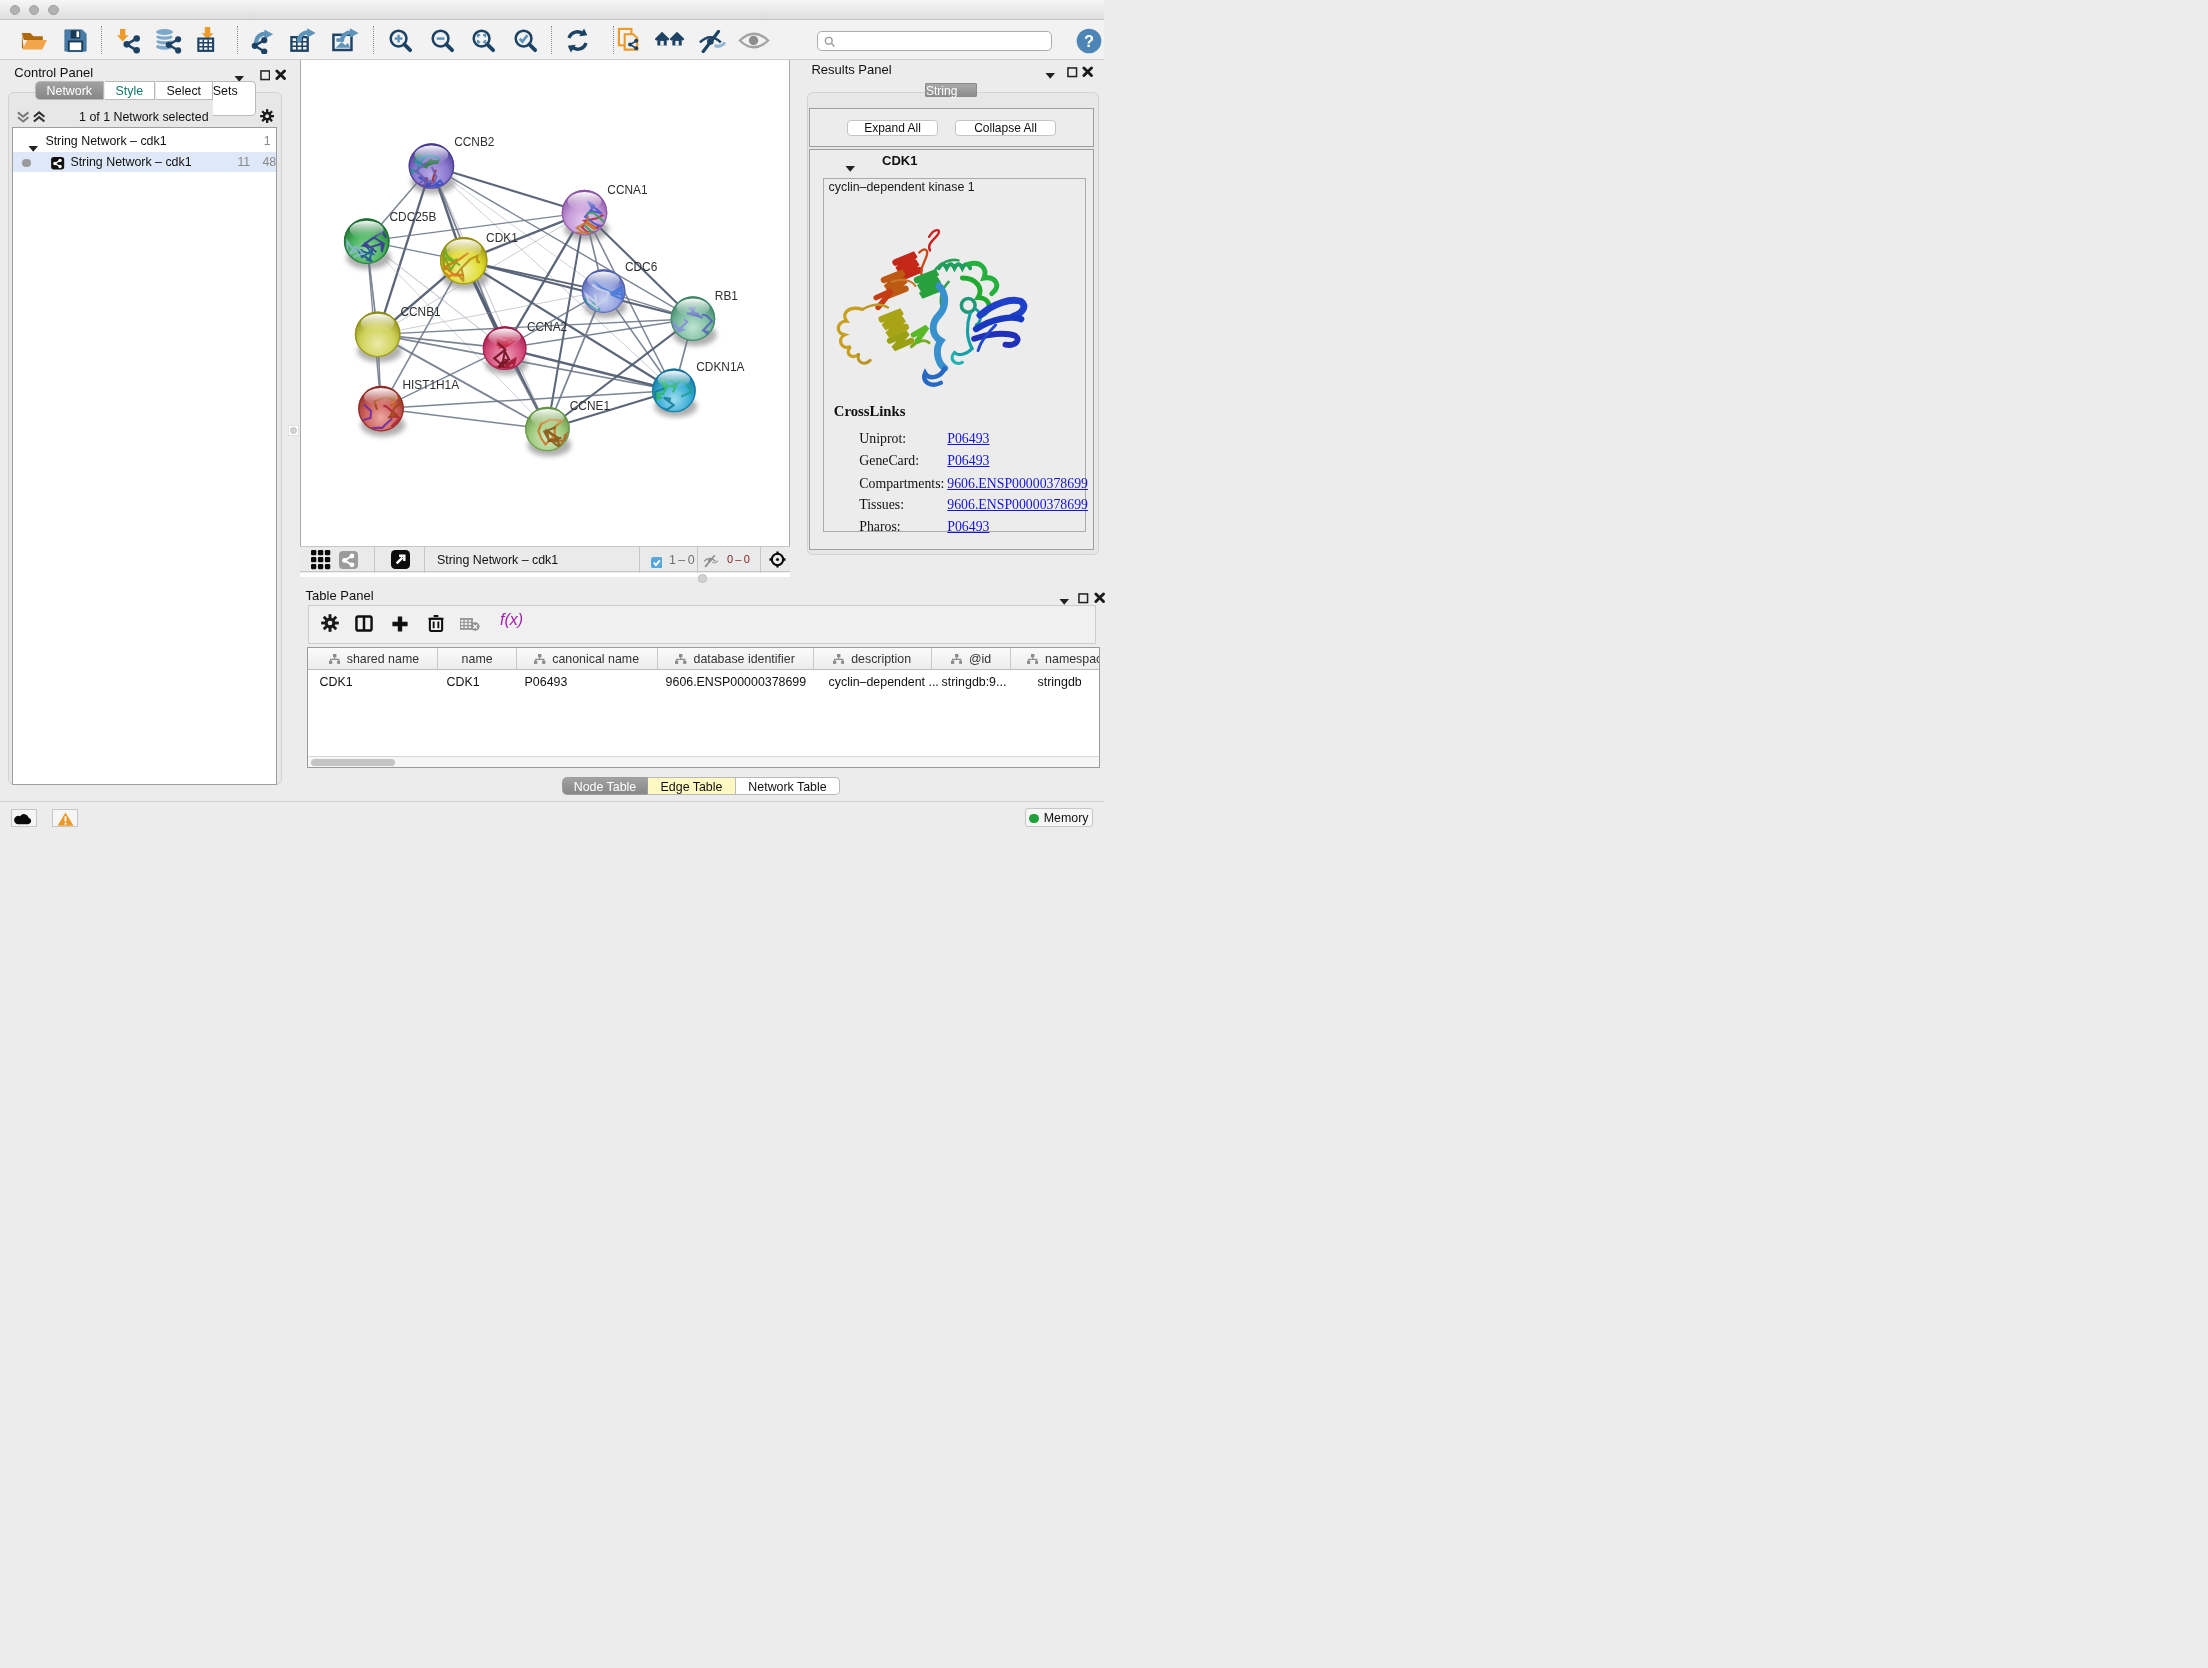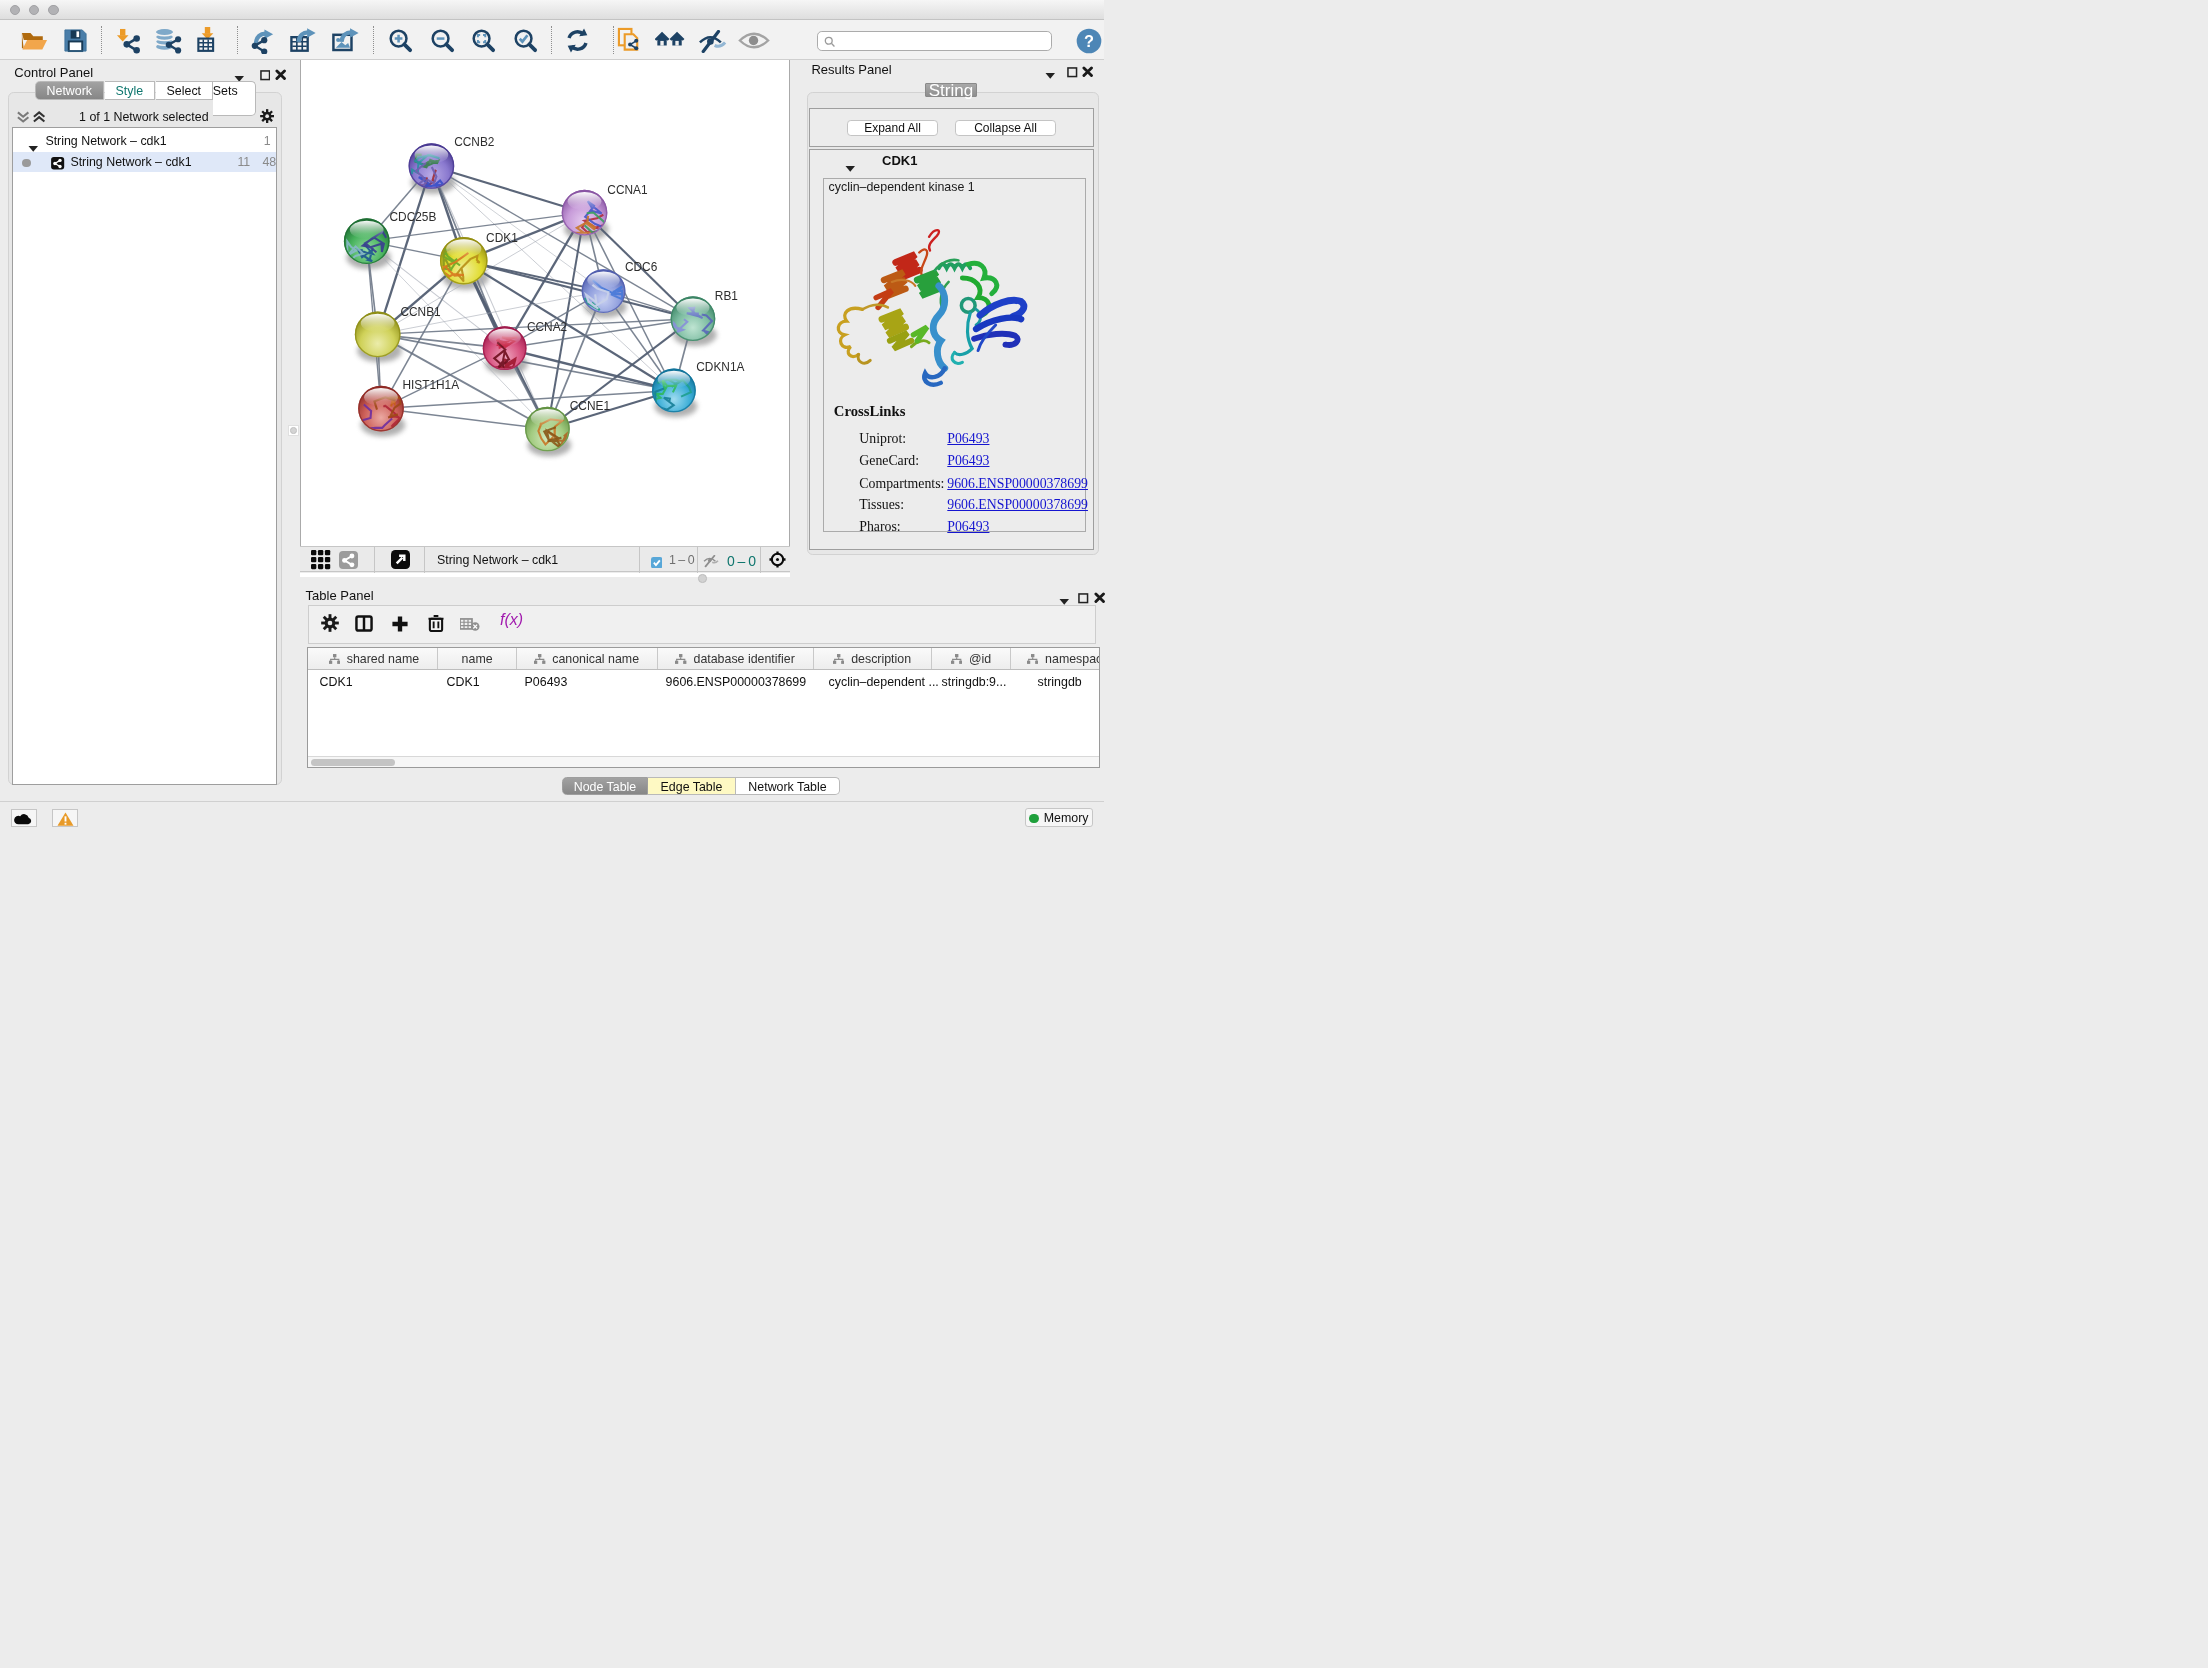--- a/index.html
+++ b/index.html
@@ -542,21 +542,21 @@
         <path d="M3,6 l2.2,2.5 L9.3,3.5" stroke="#fff" stroke-width="2" fill="none"></path>
       </svg></span>
   <span style="position:absolute;left:369px;top:5.7px;font-size:12.4px;color:#6f6f6f">1 – 0</span>
   <span style="position:absolute;left:397px;top:0px;height:26px;border-left:1px solid #c6c6c6"></span>
   <span style="position:absolute;left:403px;top:6.7px"><svg width="16" height="12.4" viewBox="0 0 31 24">
         <path d="M2,12 Q13,1 24,12" fill="none" stroke="#8f8f8f" stroke-width="2.8"></path>
         <circle cx="13" cy="10.5" r="3.4" fill="#8f8f8f"></circle>
         <path d="M22,1.5 L5,22" stroke="#8f8f8f" stroke-width="3.6" stroke-linecap="round"></path>
         <path d="M18,14 Q24,17 29,11" fill="none" stroke="#adadad" stroke-width="3"></path>
       </svg></span>
-  <span style="position:absolute;left:427px;top:5.7px;font-size:14px;color:#0f766e">0 – 0</span>
+  <span style="position:absolute;left:427px;top:5.7px;font-size:11px;color:#7f1d1d">0 – 0</span>
   <span style="position:absolute;left:460px;top:0px;height:26px;border-left:1px solid #c6c6c6"></span>
   <span style="position:absolute;left:469px;top:4.3px"><svg width="17" height="17" viewBox="0 0 18 18">
         <circle cx="9" cy="9" r="6" fill="none" stroke="#0a0a0a" stroke-width="2.2"></circle>
         <path d="M9,0.5 V4 M9,14 V17.5 M0.5,9 H4 M14,9 H17.5" stroke="#0a0a0a" stroke-width="2.4"></path>
         <circle cx="9" cy="9" r="1.6" fill="#0a0a0a"></circle>
       </svg></span>
 </div>
 <div style="position:absolute;left:300px;top:573px;width:490px;height:3.8px;background:#fff"></div>
 <div style="position:absolute;left:698px;top:574px;width:8.6px;height:8.6px;border-radius:50%;background:#d2d2d2;border:1px solid #bdbdbd"></div>
 <div style="position:absolute;left:288px;top:425px;width:11.4px;height:10.5px;background:#fff;border:1px solid #e0e0e0"></div>
@@ -568,21 +568,21 @@
   <div style="position:absolute;left:255px;top:5.7px"><svg width="10.5" height="7.6" viewBox="0 0 11 8">
         <path d="M0.5,1 h10 l-5,6 z" fill="#222"></path>
       </svg></div>
   <div style="position:absolute;left:277px;top:3.8px"><svg width="10.5" height="10.5" viewBox="0 0 11 11">
         <rect x="1" y="1" width="9" height="9" fill="none" stroke="#222" stroke-width="1.6"></rect>
       </svg></div>
   <div style="position:absolute;left:292px;top:3.8px"><svg width="11.4" height="11.4" viewBox="0 0 12 12">
         <path d="M2,2 L10,10 M10,2 L2,10" stroke="#1a1a1a" stroke-width="3" stroke-linecap="round"></path>
       </svg></div>
   <div style="position:absolute;left:16.6px;top:32px;width:292px;height:463px;background:#e7e7e7;border:1px solid #d2d2d2;border-radius:5.7px"></div>
-  <div style="position:absolute;left:135px;top:23px;width:52px;height:14.3px;background:linear-gradient(#a9a9a9,#8e8e8e);border:1px solid #8a8a8a;border-radius:1px;color:#fff;font-size:17px;text-align:center;line-height:14.3px">String</div>
+  <div style="position:absolute;left:135px;top:23px;width:52px;height:14.3px;background:linear-gradient(#a9a9a9,#8e8e8e);border:1px solid #8a8a8a;border-radius:1px;color:#fff;font-size:12px;text-align:left;line-height:14.3px">String</div>
   <div style="position:absolute;left:19px;top:48px;width:285px;height:39px;background:#ececec;border:1px solid #9e9e9e"></div>
   <div style="position:absolute;left:57px;top:60px;width:91px;height:16px;background:#fff;border:1px solid #c4c4c4;border-radius:3.8px;font-size:12px;text-align:center;line-height:15px;color:#111">Expand All</div>
   <div style="position:absolute;left:165px;top:60px;width:101px;height:16px;background:#fff;border:1px solid #c4c4c4;border-radius:3.8px;font-size:12px;text-align:center;line-height:15px;color:#111">Collapse All</div>
   <div style="position:absolute;left:19px;top:89px;width:285px;height:401px;background:#ececec;border:1px solid #9e9e9e">
      <div style="position:absolute;left:35px;top:8.6px"><svg width="10.5" height="7.6" viewBox="0 0 11 8">
           <path d="M0.5,1 h10 l-5,6 z" fill="#222"></path>
         </svg></div>
      <div style="position:absolute;left:72px;top:2.9px;font-size:13px;font-weight:bold;color:#111">CDK1</div>
      <div style="position:absolute;left:13.3px;top:27.6px;width:263px;height:354px;background:#ececec;border:1px solid #ababab">
         <div style="position:absolute;left:4.3px;top:1.9px;font-size:12.4px;color:#1a1a1a">cyclin–dependent kinase 1</div>

